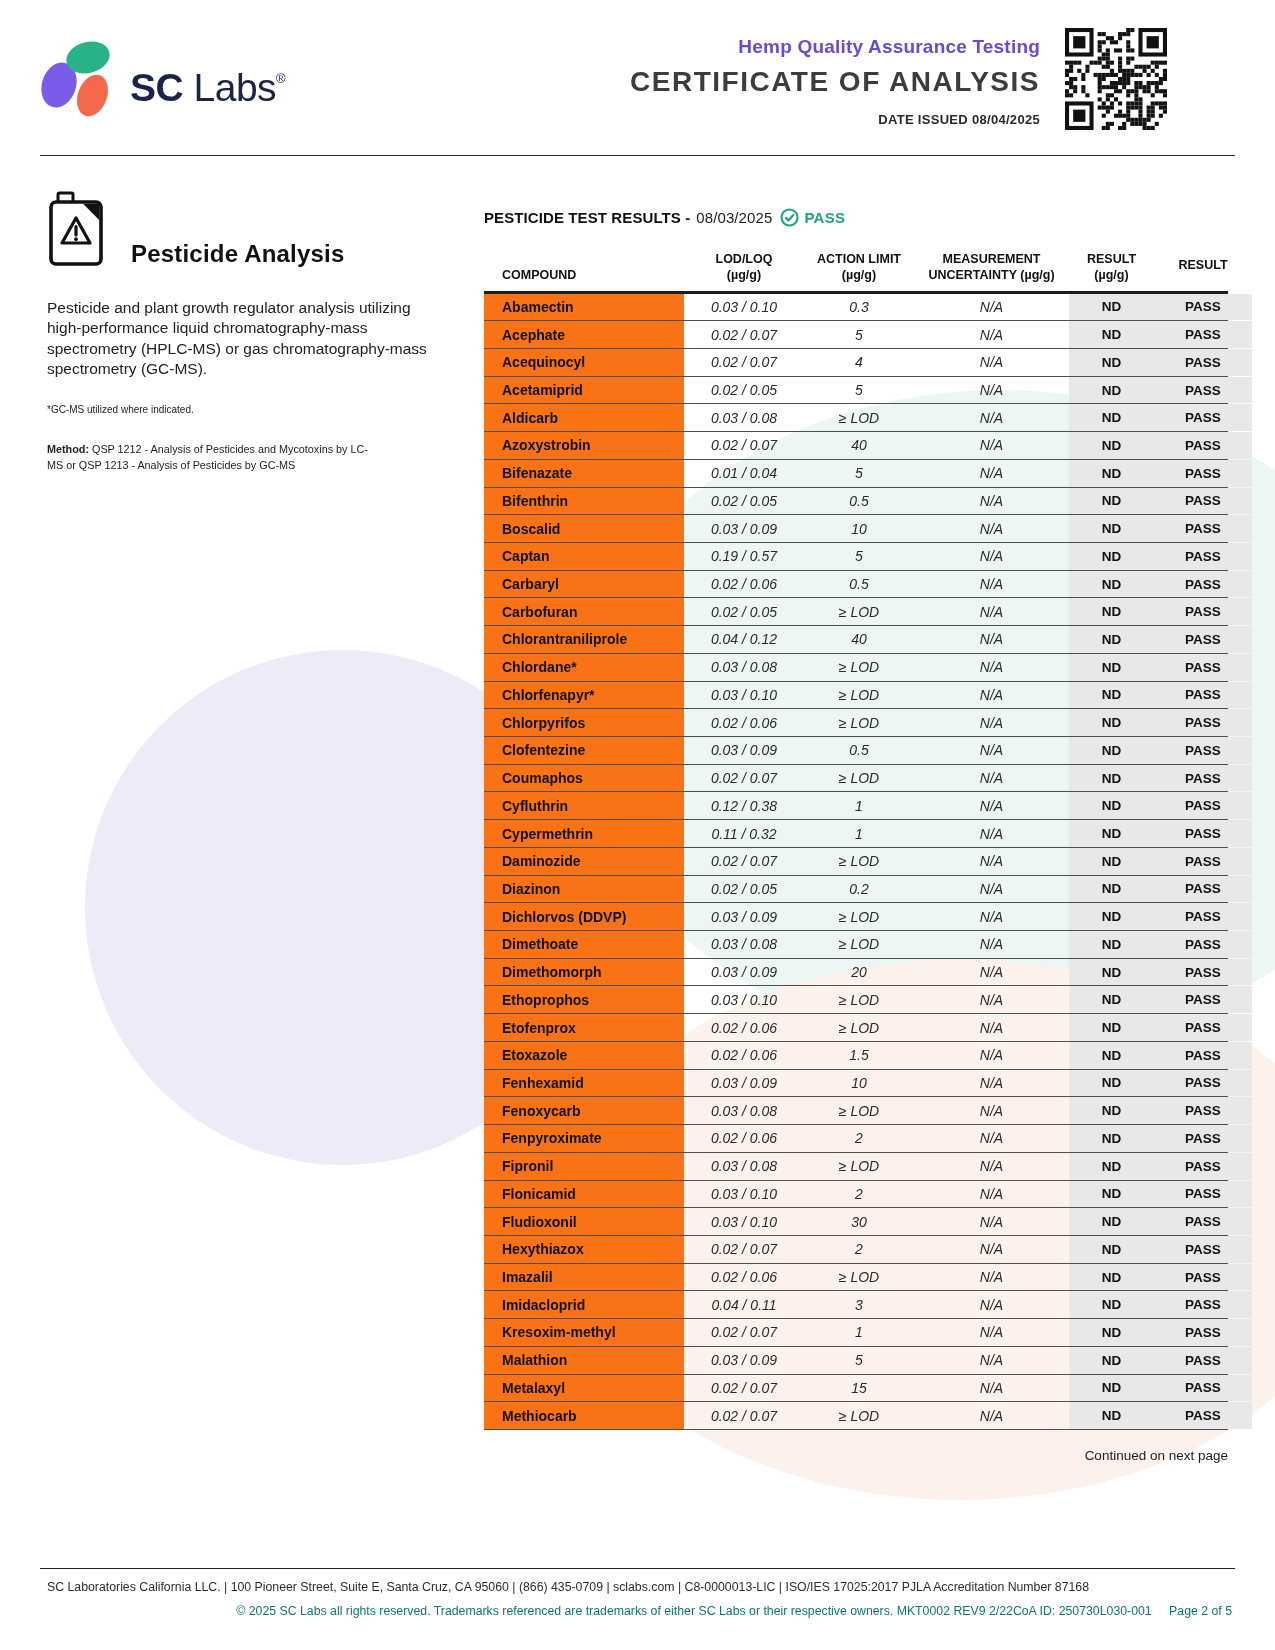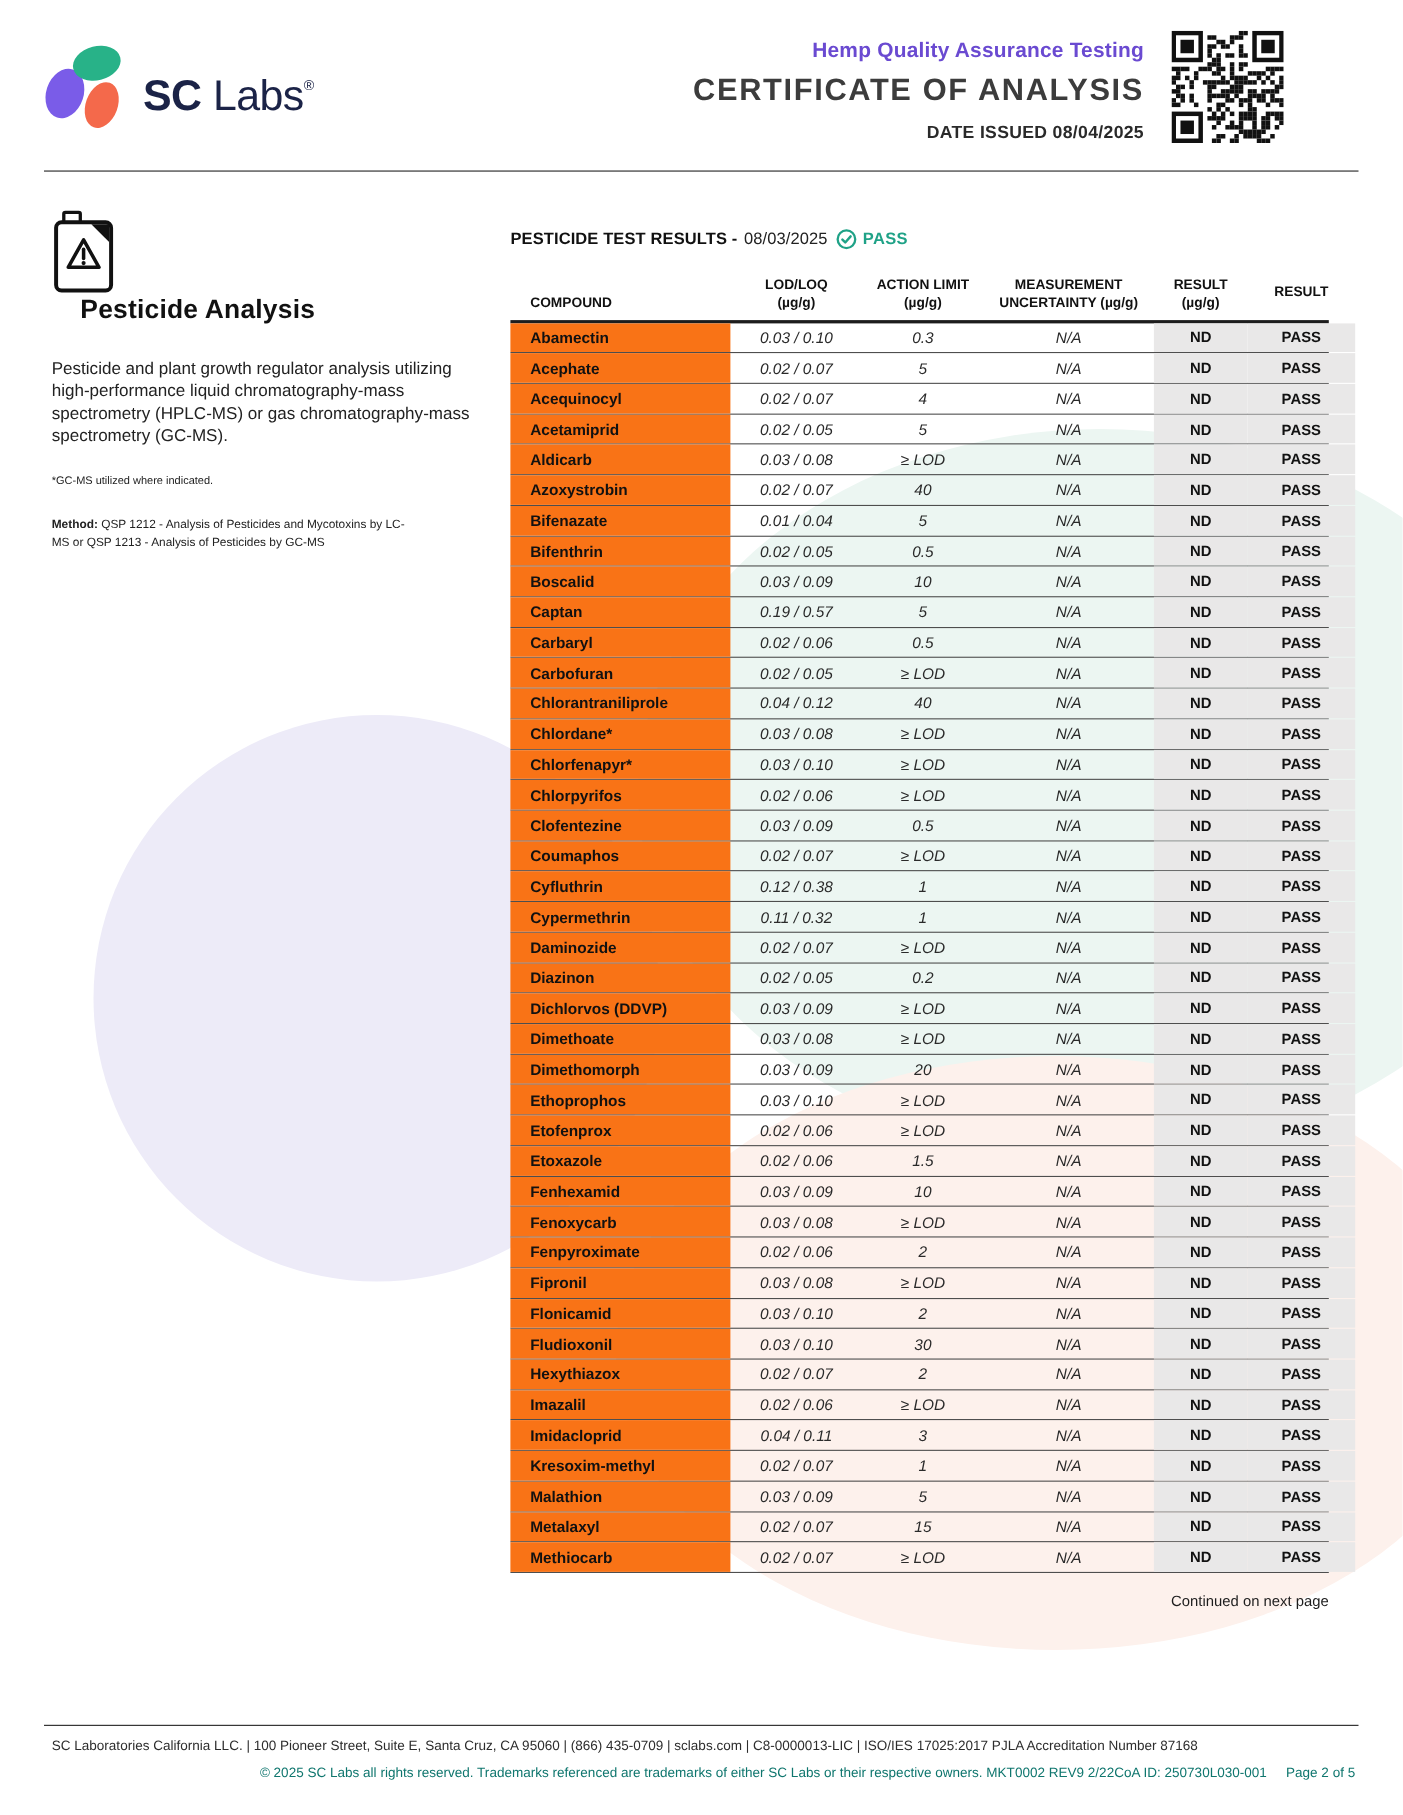--- a/index.html
+++ b/index.html
@@ -23,37 +23,37 @@
   .lb-green { left:24px; top:0px; width:44px; height:31px; background:var(--logo-green,#28b288); transform:rotate(-14deg); }
   .lb-orange { left:36px; top:32px; width:29px; height:43px; background:var(--logo-orange,#f4694b); transform:rotate(20deg); }
   .logo-text { margin-left:16px; font-size:39px; color:var(--logo-navy,#1b2347); letter-spacing:-0.5px; white-space:nowrap; }
   .logo-text .sc { font-weight:bold; }
   .logo-text .labs { font-weight:normal; }
   .logo-text .reg { font-size:13px; vertical-align:18px; font-weight:normal; }
 
   .header-text { position:absolute; right:235px; top:36px; text-align:right; }
   .program-title { font-size:19px; font-weight:bold; color:var(--accent-purple,#6a4ad1); letter-spacing:0.2px; }
   .coa-title { margin-top:8px; font-size:28px; font-weight:bold; color:#3c3c3c; letter-spacing:1.5px; }
-  .date-issued { margin-top:14px; font-size:16px; font-weight:bold; color:#2a2a2a; letter-spacing:0.3px; }
+  .date-issued { margin-top:14px; font-size:13px; font-weight:bold; color:#2a2a2a; letter-spacing:0.3px; }
 
   .qr { position:absolute; left:1065px; top:28px; width:102px; height:102px; background:#fff; }
   .header-rule { position:absolute; left:40px; right:40px; top:155px; border-top:1.7px solid #222; }
 
   
   .left-col { position:absolute; left:47px; top:190px; width:385px; }
-  .analysis-head { display:flex; align-items:flex-start;flex-direction:column; }
+  .analysis-head { display:flex; align-items:flex-end; }
   .analysis-icon { width:58px; height:78px; flex-shrink:0; }
   .analysis-title { margin-left:26px; font-size:24px; font-weight:bold; color:#111; letter-spacing:0.2px; }
   .analysis-desc { margin-top:30px; font-size:15.5px; line-height:1.32; color:#222; }
   .analysis-note { margin-top:24px; font-size:10px; color:#222; }
   .method { margin-top:26px; width:335px; font-size:10.8px; line-height:1.5; color:#222; }
   .method b { font-weight:bold; }
 
   
-  .table-col { position:absolute; left:440px; top:190px; width:768px;padding-left:24px; }
+  .table-col { position:absolute; left:460px; top:190px; width:768px;padding-left:24px; }
   .results-heading { margin-top:18px; display:flex; align-items:center; font-size:15px; letter-spacing:0.1px; }
   .rh-bold { font-weight:bold; color:#111; }
   .rh-date { font-weight:normal; color:#222; margin-left:6px; }
   .pass-badge { display:flex; align-items:center; margin-left:8px; }
   .pass-badge svg { display:block; }
   .pass-badge .pass-text { margin-left:5px; font-size:15px; font-weight:bold; color:var(--pass-teal,#1fa287); letter-spacing:0.3px; }
 
   .grid-cols { display:grid; grid-template-columns:200px 120px 110px 155px 85px 98px; }
   .thead { margin-top:24px; align-items:end; padding-bottom:7px; border-bottom:3px solid #1d1d1d;
            font-size:12.5px; font-weight:bold; line-height:1.3; color:#111; }

